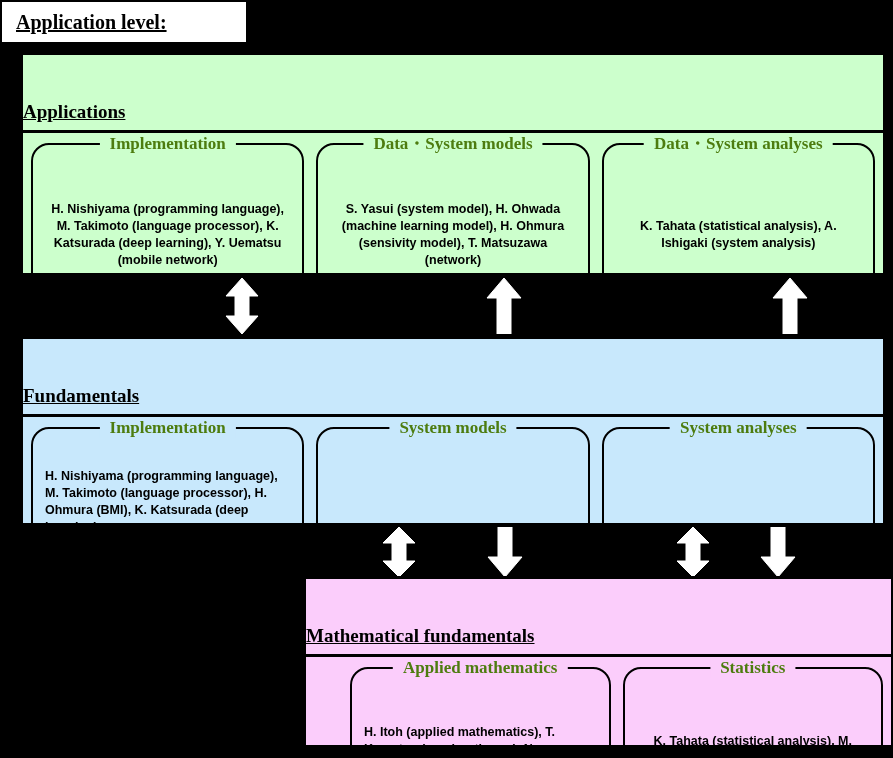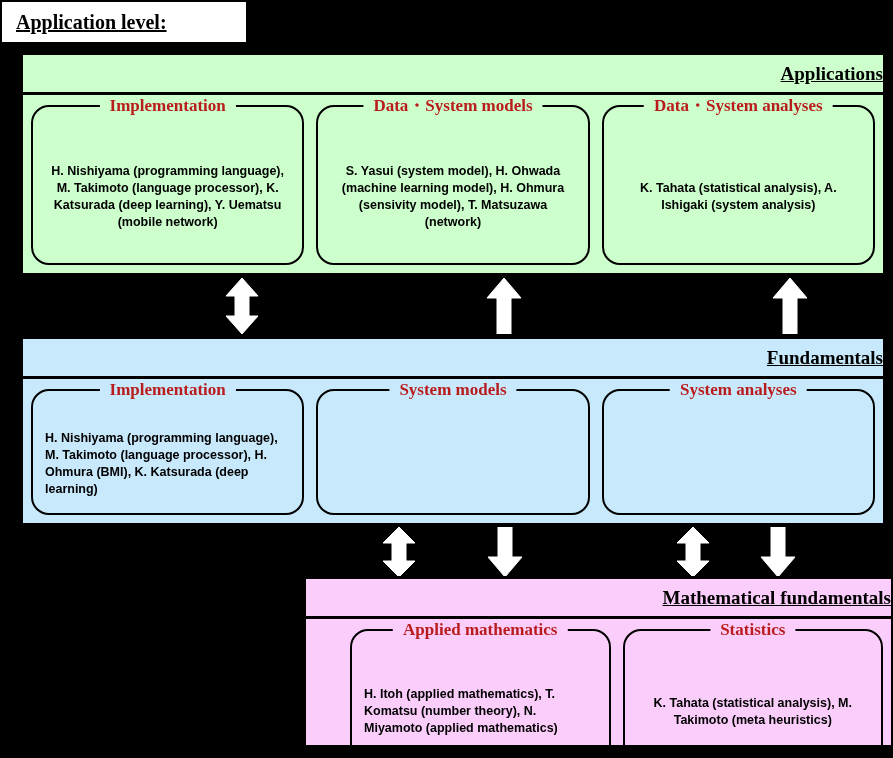--- a/index.html
+++ b/index.html
@@ -42,22 +42,23 @@
   .level {
     position: absolute;
     box-sizing: border-box;
     border: 3px solid #000000;
   }
   .level-header {
     box-sizing: border-box;
     border-bottom: 3px solid #000000;
     display: flex;
     align-items: center;
-    justify-content: flex-end;
+    justify-content: flex-start;
     height: 40px;
+    margin-top: 38px;
   }
   .level-header-text {
     font-family: "Liberation Serif", serif;
     font-size: 19px;
     font-weight: bold;
     color: #000000;
     text-decoration: underline;
   }
   .level-body {
     display: flex;
@@ -80,21 +81,21 @@
   }
   .group-legend {
     position: absolute;
     top: -11px;
     left: 50%;
     transform: translateX(-50%);
     padding: 0 10px;
     font-family: "Liberation Serif", serif;
     font-size: 17px;
     font-weight: bold;
-    color: #b91c1c;
+    color: #4d7c0f;
     white-space: nowrap;
     line-height: 20px;
   }
   .group-body {
     font-family: "Liberation Sans", sans-serif;
     font-size: 12.5px;
     font-weight: bold;
     color: #000000;
     line-height: 17px;
     text-align: center;

